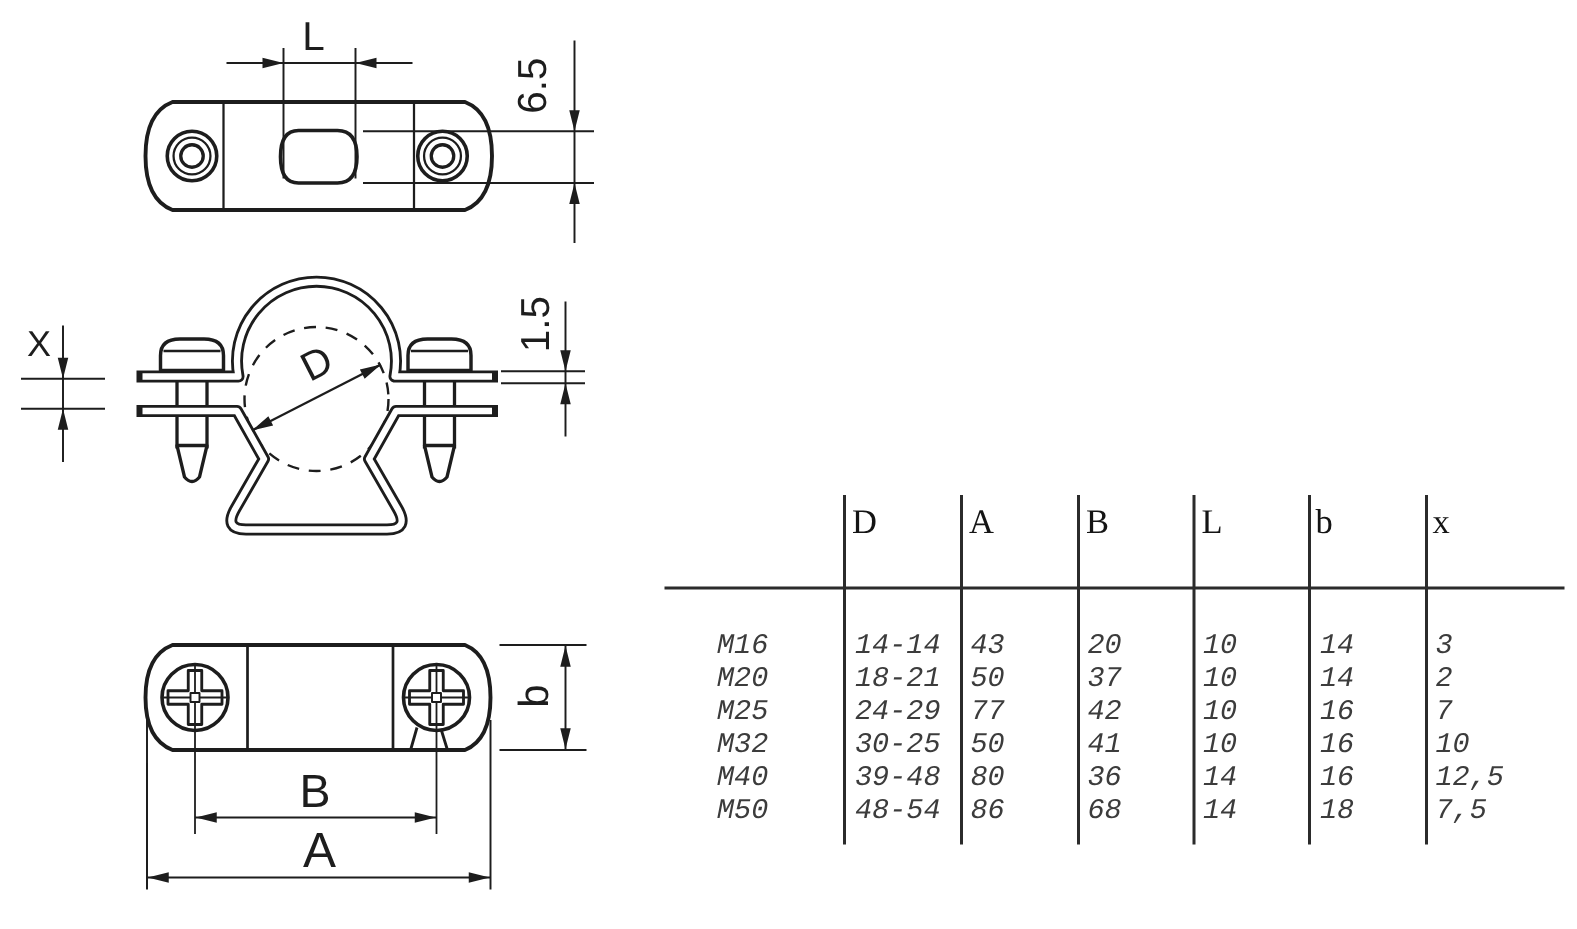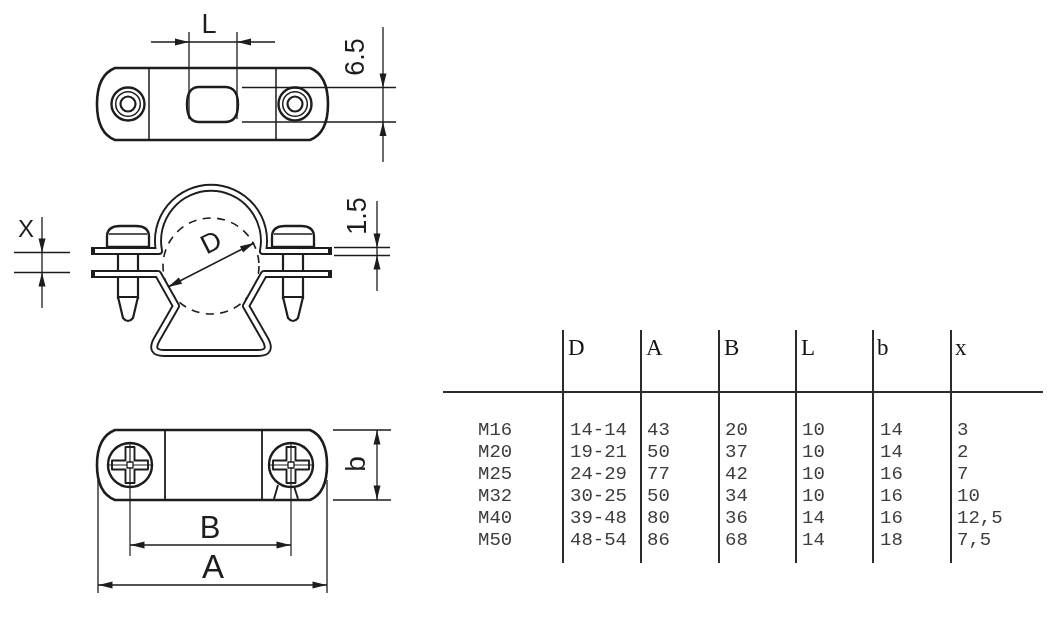--- a/index.html
+++ b/index.html
@@ -4,21 +4,21 @@
 <style>
   html,body{margin:0;padding:0;background:#fff;}
   .stage{position:relative;width:1051px;height:619px;background:#fff;overflow:hidden;
          font-family:"Liberation Sans",sans-serif;}
   .drawing-svg{position:absolute;left:0;top:0;}
   
   .spec-table{position:absolute;left:443px;top:330px;width:605px;height:240px;}
   .vrule{position:absolute;top:0;width:1.5px;height:233px;background:#2b2b2b;}
   .hrule{position:absolute;left:0;top:61px;width:600px;height:2px;background:#2b2b2b;}
   .th{position:absolute;top:5px;font-family:"Liberation Serif",serif;font-size:23px;color:#141414;}
-  .trow{position:absolute;left:0;width:100%;height:22px;}
+  .trow{position:absolute;left:0;width:100%;height:22px;font-style:italic;}
   .cell{position:absolute;font-family:"Liberation Mono","DejaVu Sans Mono",monospace;
         font-size:19px;color:#3c3c3c;white-space:pre;}
   .c0{left:35px}.c1{left:127px}.c2{left:204px}.c3{left:282px}.c4{left:359px}.c5{left:437px}.c6{left:514px}
   .r0{top:89px}.r1{top:111px}.r2{top:133px}.r3{top:155px}.r4{top:177px}.r5{top:199px}
   .h0{left:125px}.h1{left:203px}.h2{left:281px}.h3{left:358px}.h4{left:434px}.h5{left:512px}
   .v0{left:119px}.v1{left:197px}.v2{left:275px}.v3{left:352px}.v4{left:429px}.v5{left:507px}
   text{font-family:"Liberation Sans",sans-serif;}
 </style>
 </head>
 <body>
@@ -162,41 +162,41 @@
       <span class="cell c0">M16</span>
       <span class="cell c1">14-14</span>
       <span class="cell c2">43</span>
       <span class="cell c3">20</span>
       <span class="cell c4">10</span>
       <span class="cell c5">14</span>
       <span class="cell c6">3</span>
     </div>
     <div class="trow r1">
       <span class="cell c0">M20</span>
-      <span class="cell c1">19-21</span>
+      <span class="cell c1">18-21</span>
       <span class="cell c2">50</span>
       <span class="cell c3">37</span>
       <span class="cell c4">10</span>
       <span class="cell c5">14</span>
       <span class="cell c6">2</span>
     </div>
     <div class="trow r2">
       <span class="cell c0">M25</span>
       <span class="cell c1">24-29</span>
       <span class="cell c2">77</span>
       <span class="cell c3">42</span>
       <span class="cell c4">10</span>
       <span class="cell c5">16</span>
       <span class="cell c6">7</span>
     </div>
     <div class="trow r3">
       <span class="cell c0">M32</span>
       <span class="cell c1">30-25</span>
       <span class="cell c2">50</span>
-      <span class="cell c3">34</span>
+      <span class="cell c3">41</span>
       <span class="cell c4">10</span>
       <span class="cell c5">16</span>
       <span class="cell c6">10</span>
     </div>
     <div class="trow r4">
       <span class="cell c0">M40</span>
       <span class="cell c1">39-48</span>
       <span class="cell c2">80</span>
       <span class="cell c3">36</span>
       <span class="cell c4">14</span>

